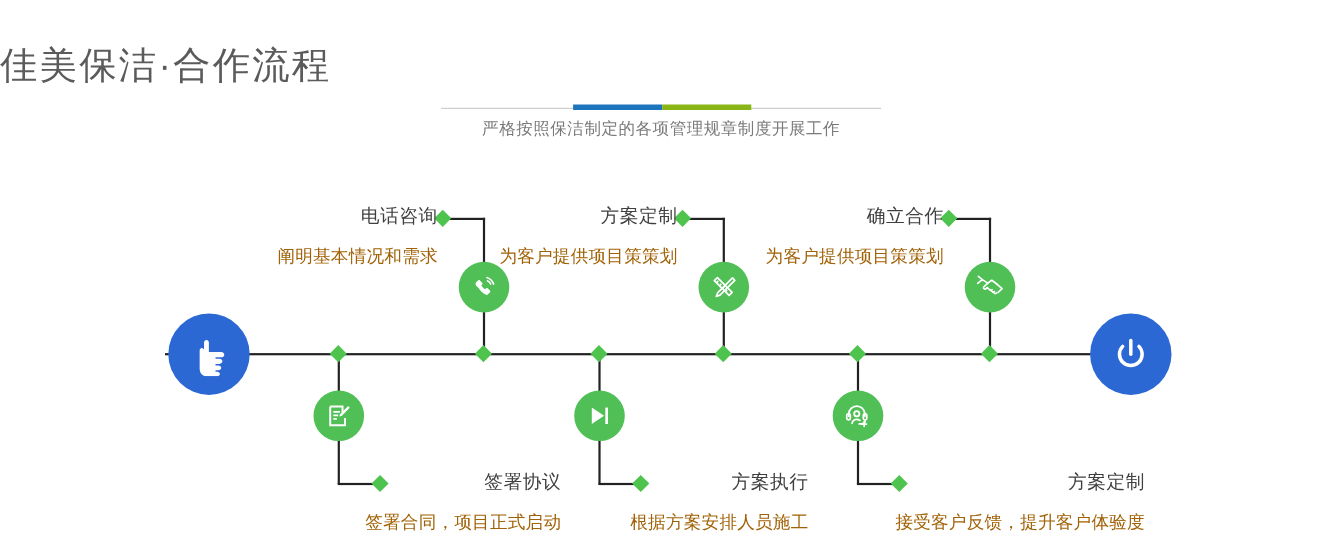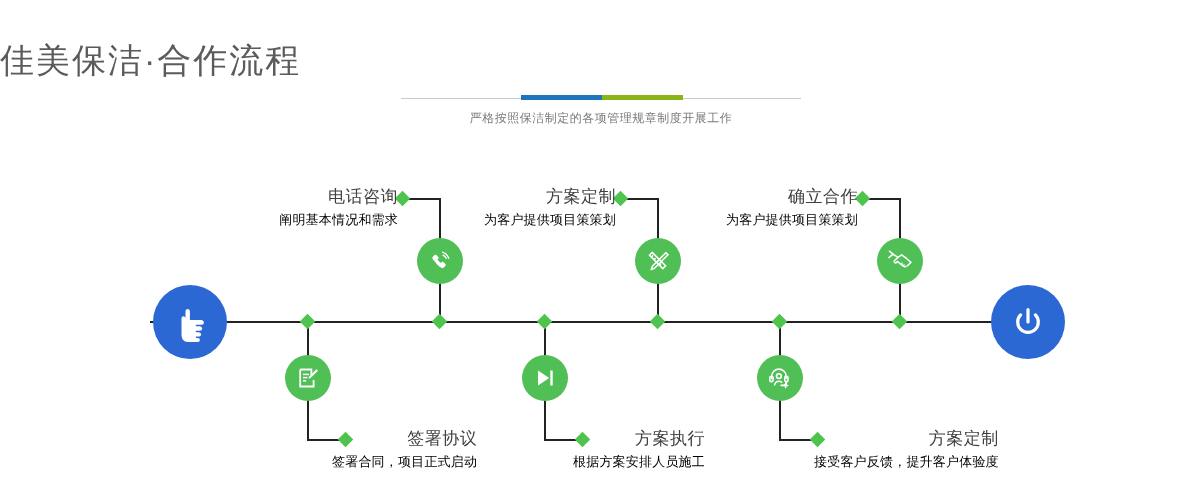--- a/index.html
+++ b/index.html
@@ -68,21 +68,21 @@
     left: 201px;
     width: 81px;
     background: #8ab516;
   }
   .page-subtitle {
     position: absolute;
     left: 0;
     top: 106px;
     width: 1202px;
     text-align: center;
-    font-size: 12px;
+    font-size: 15px;
     color: #7a7a7a;
     letter-spacing: 0.5px;
     line-height: 24px;
     white-space: nowrap;
   }
 
   
   .timeline {
     position: absolute;
     left: 150px;
@@ -146,25 +146,25 @@
     white-space: nowrap;
   }
   .step-title {
     font-size: 17px;
     color: #3f3f3f;
     line-height: 22px;
     letter-spacing: 0.5px;
     font-family: Liberation Serif, serif;
   }
   .step-desc {
-    font-size: 13px;
-    color: #000000;
+    font-size: 16px;
+    color: #a16207;
     line-height: 20px;
     letter-spacing: 0.2px;
-    margin-top: 2px;
+    margin-top: 16px;
   }
   .step-label.above { text-align: right; }
   .step-label.below { text-align: right; }
 </style>
 </head>
 <body>
 
 <div id="stage">
 
   <div class="header">

